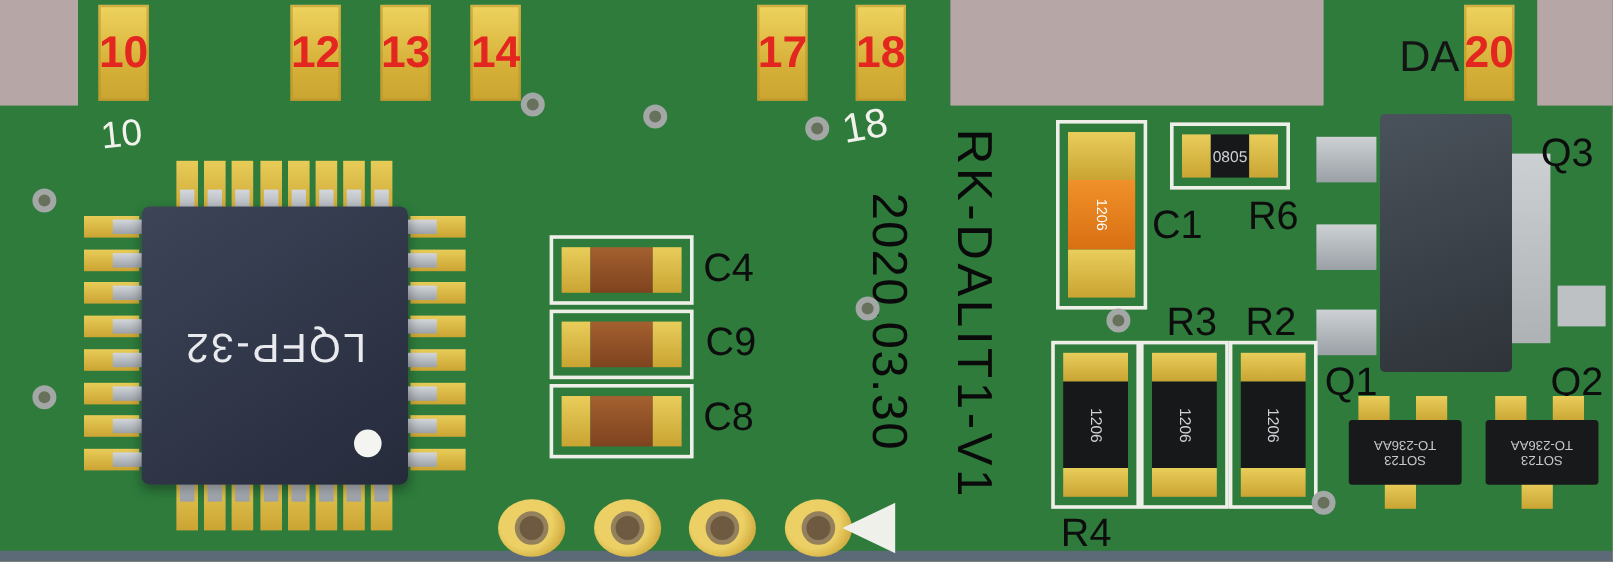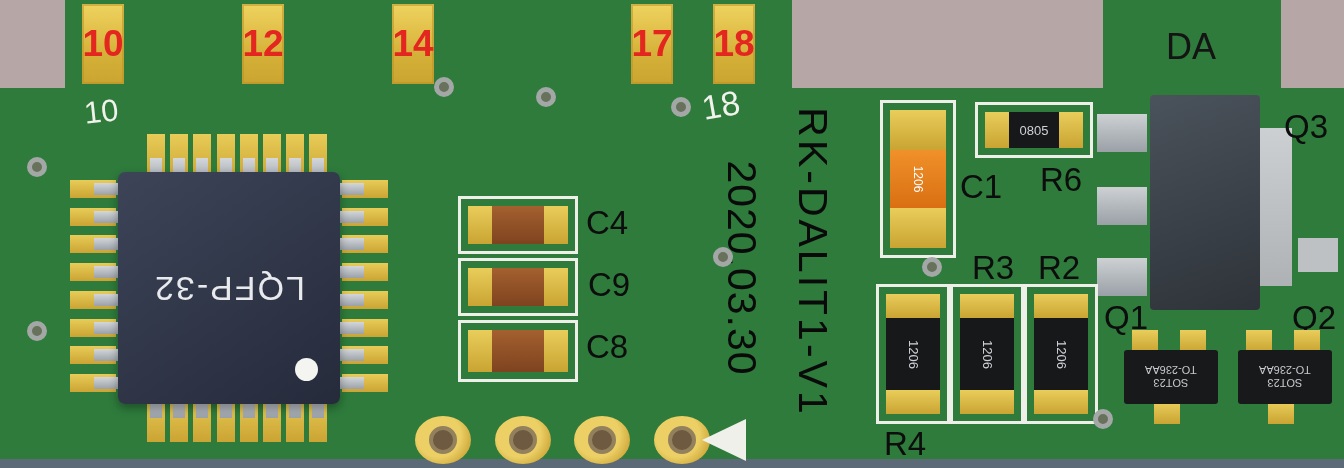--- a/index.html
+++ b/index.html
@@ -66,30 +66,36 @@
   <div class="abs green tab-right"></div>
   <div class="abs green board-main"></div>
   <div class="abs board-edge"></div>
 
   <div class="abs epad" style="left:82px">
       <span class="epad-num">10</span>
     </div>
   <div class="abs epad" style="left:242px">
       <span class="epad-num">12</span>
     </div>
+  <div class="abs epad" style="left:317px">
+      <span class="epad-num">13</span>
+    </div>
   <div class="abs epad" style="left:392px">
       <span class="epad-num">14</span>
     </div>
   <div class="abs epad" style="left:631px">
       <span class="epad-num">17</span>
     </div>
   <div class="abs epad" style="left:713px">
       <span class="epad-num">18</span>
     </div>
 
+  <div class="abs epad" style="left:1220px">
+      <span class="epad-num">20</span>
+    </div>
   <div class="abs da-label" style="left:1166px;top:26px">DA</div>
 
   <div class="abs silk" style="left:84px;top:94px;transform:rotate(-6deg)">10</div>
   <div class="abs silk" style="left:702px;top:86px;transform:rotate(-10deg);font-size:34px">18</div>
 
   <div class="abs" style="left:0;top:0;width:0;height:0" id="chip-pins">
       <div class="cpad" style="left: 70px; top: 180px; width: 46px; height: 18px;"></div>
       <div class="cpin" style="left: 94px; top: 183px; width: 28px; height: 12px;"></div>
       <div class="cpad" style="left: 342px; top: 180px; width: 46px; height: 18px;"></div>
       <div class="cpin" style="left: 336px; top: 183px; width: 28px; height: 12px;"></div>
@@ -185,21 +191,21 @@
 
   <div class="abs smd-outline col" style="left:880px;top:100px;width:76px;height:158px">
     <div class="gold cap-end-v"></div>
     <div class="cap-mid-orange">
       <span class="code-sm rot90" style="color:#ffffff;font-size:12px">1206</span>
     </div>
     <div class="gold cap-end-v"></div>
   </div>
   <div class="abs designator" style="left:960px;top:168px">C1</div>
 
-  <div class="abs smd-outline row" style="left:975px;top:102px;width:118px;height:56px">
+  <div class="abs smd-outline row" style="left:975px;top:102px;width:100px;height:56px">
     <div class="gold cap-end-h"></div>
     <div class="blk" style="flex:1">
       <span class="code-sm">0805</span>
     </div>
     <div class="gold cap-end-h"></div>
   </div>
   <div class="abs designator" style="left:1040px;top:161px">R6</div>
 
   <div class="abs qpin" style="left:1097px;top:114px;width:50px;height:38px"></div>
   <div class="abs qpin" style="left:1097px;top:187px;width:50px;height:38px"></div>

